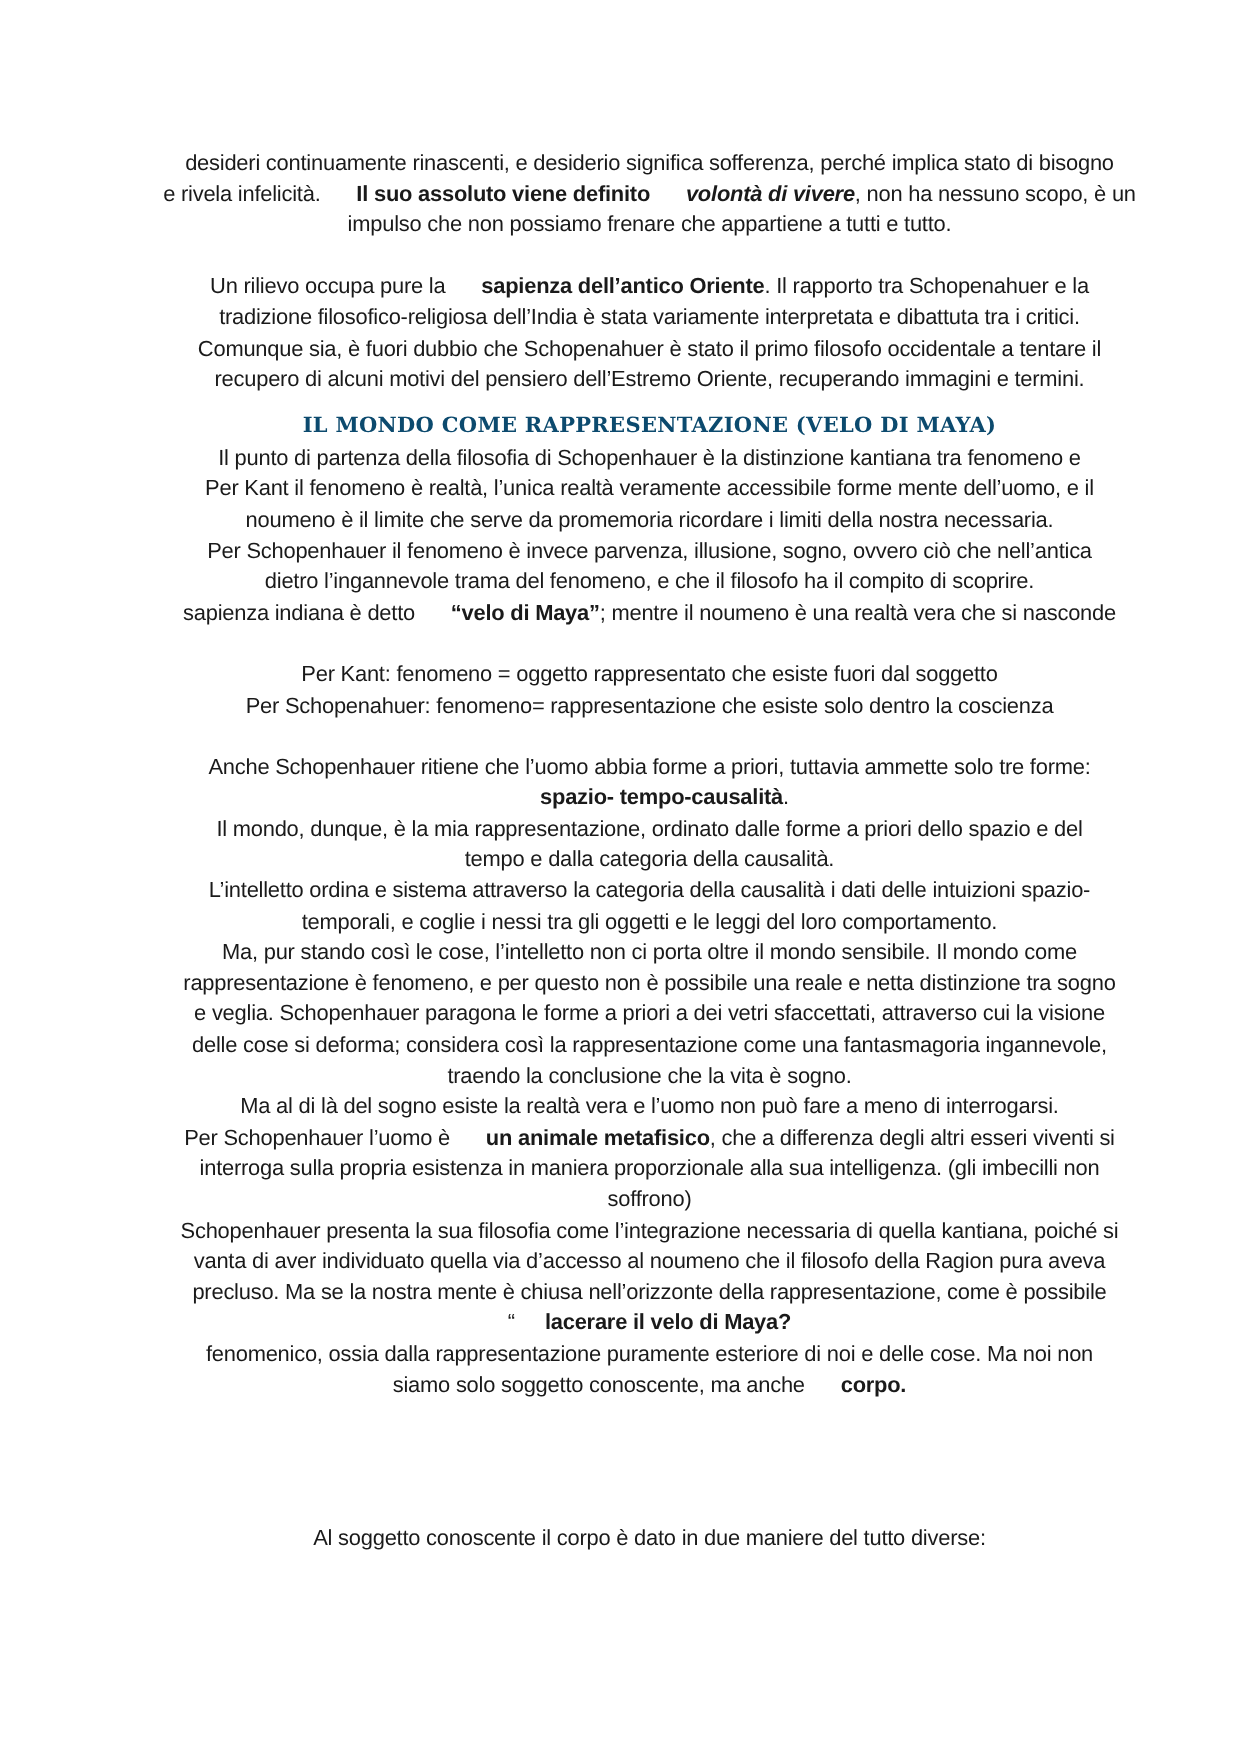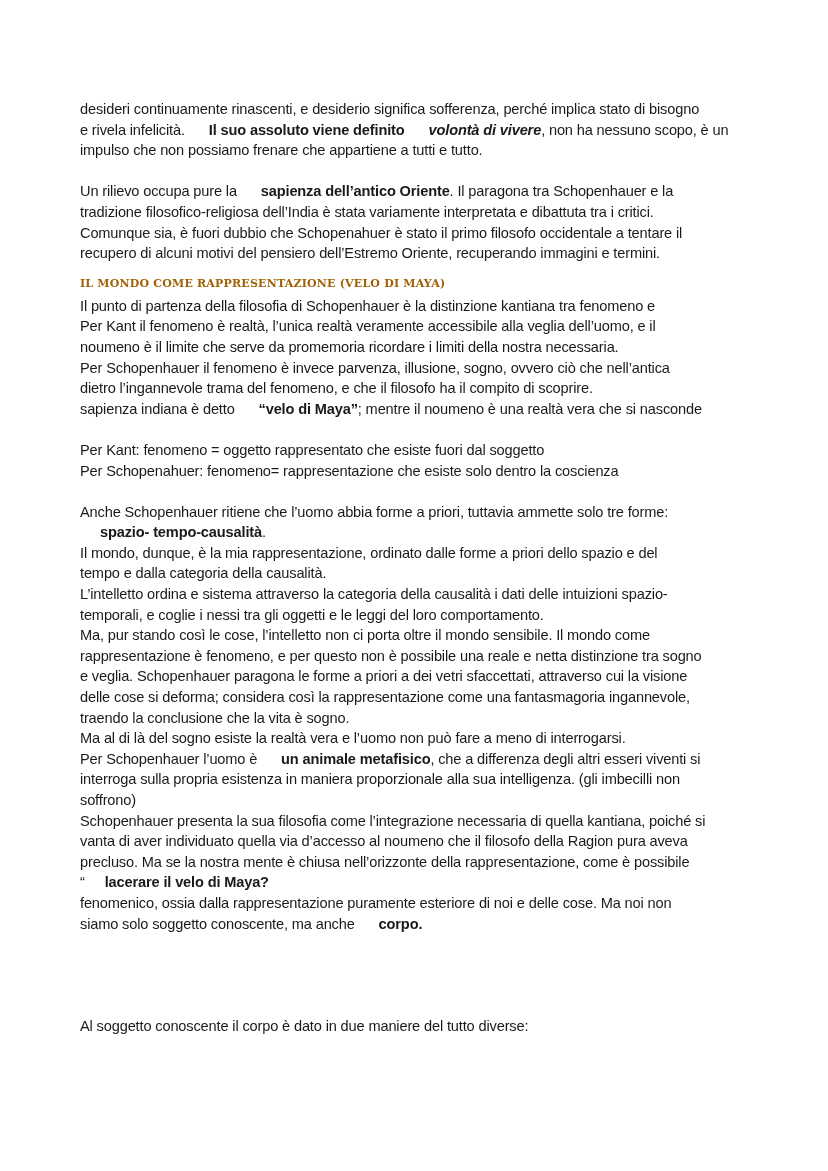--- a/index.html
+++ b/index.html
@@ -10,44 +10,45 @@
     body {
       width: 828px;
       height: 1171px;
       position: relative;
       overflow: hidden;
       color: #1a1a1a;
       font-family: "Liberation Sans", "DejaVu Sans", sans-serif;
     }
     .page {
       position: absolute;
-      left: 80px;
+      left: 97px;
       top: 99px;
       width: 672px;
       font-size: 14.6px;
       line-height: 20.6px;
       letter-spacing: -0.15px;
+      text-align: center;
     }
     .para {
       margin: 0;
     }
     .gap {
       height: 20.6px;
     }
     .big-gap {
       height: 82px;
     }
     .heading {
       margin: 8px 0 0 0;
       font-family: "DejaVu Serif", "Liberation Serif", serif;
       font-weight: bold;
-      font-size: 11px;
+      font-size: 14px;
       line-height: 24px;
       letter-spacing: 0.2px;
-      color: #a16207;
+      color: #0c4a6e;
       font-variant: small-caps;
       text-transform: uppercase;
     }
     b { font-weight: bold; margin-left: 20px; }
     i { font-style: italic; }
     .line { display: block; }
   </style>
 </head>
 <body>
 
@@ -55,31 +56,31 @@
 
   <p class="para">
     <span class="line">desideri continuamente rinascenti, e desiderio significa sofferenza, perché implica stato di bisogno</span>
     <span class="line"><span>e rivela infelicità. </span><b>Il suo assoluto viene definito </b><b><i>volontà di vivere</i></b><span>, non ha nessuno scopo, è un</span></span>
     <span class="line">impulso che non possiamo frenare che appartiene a tutti e tutto.</span>
   </p>
 
   <div class="gap"></div>
 
   <p class="para">
-    <span class="line"><span>Un rilievo occupa pure la </span><b>sapienza dell’antico Oriente</b><span>. Il paragona tra Schopenhauer e la</span></span>
+    <span class="line"><span>Un rilievo occupa pure la </span><b>sapienza dell’antico Oriente</b><span>. Il rapporto tra Schopenahuer e la</span></span>
     <span class="line">tradizione filosofico-religiosa dell’India è stata variamente interpretata e dibattuta tra i critici.</span>
     <span class="line">Comunque sia, è fuori dubbio che Schopenahuer è stato il primo filosofo occidentale a tentare il</span>
     <span class="line">recupero di alcuni motivi del pensiero dell’Estremo Oriente, recuperando immagini e termini.</span>
   </p>
 
   <h2 class="heading">IL MONDO COME RAPPRESENTAZIONE (VELO DI MAYA)</h2>
 
   <p class="para">
     <span class="line">Il punto di partenza della filosofia di Schopenhauer è la distinzione kantiana tra fenomeno e</span>
-    <span class="line">Per Kant il fenomeno è realtà, l’unica realtà veramente accessibile alla veglia dell’uomo, e il</span>
+    <span class="line">Per Kant il fenomeno è realtà, l’unica realtà veramente accessibile forme mente dell’uomo, e il</span>
     <span class="line">noumeno è il limite che serve da promemoria ricordare i limiti della nostra necessaria.</span>
     <span class="line">Per Schopenhauer il fenomeno è invece parvenza, illusione, sogno, ovvero ciò che nell’antica</span>
     <span class="line">dietro l’ingannevole trama del fenomeno, e che il filosofo ha il compito di scoprire.</span>
     <span class="line"><span>sapienza indiana è detto </span><b>“velo di Maya”</b><span>; mentre il noumeno è una realtà vera che si nasconde</span></span>
   </p>
 
   <div class="gap"></div>
 
   <p class="para">
     <span class="line">Per Kant: fenomeno = oggetto rappresentato che esiste fuori dal soggetto</span>

